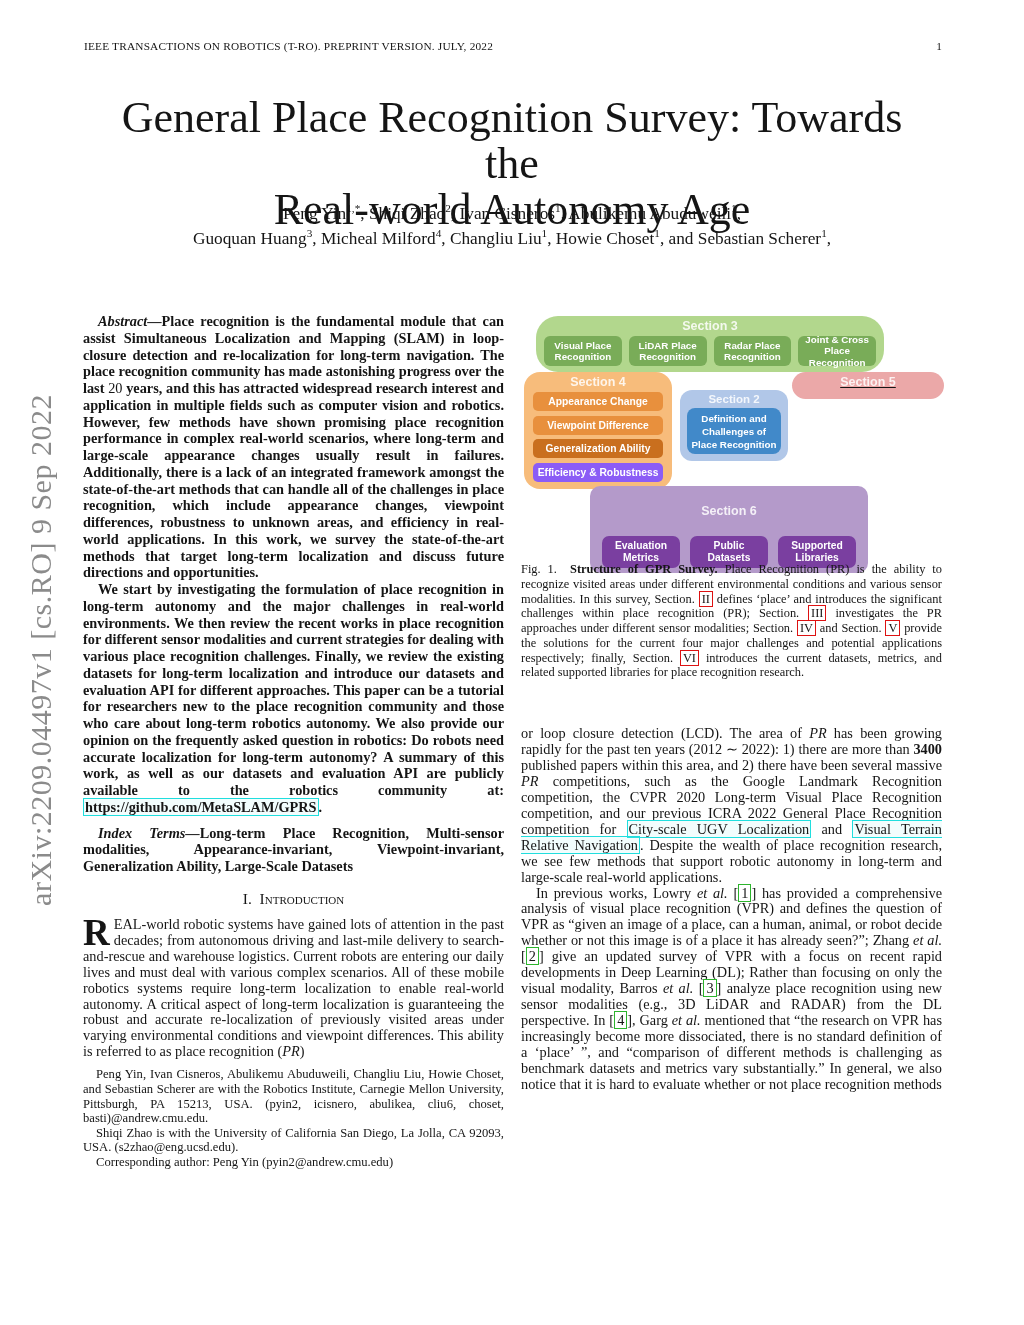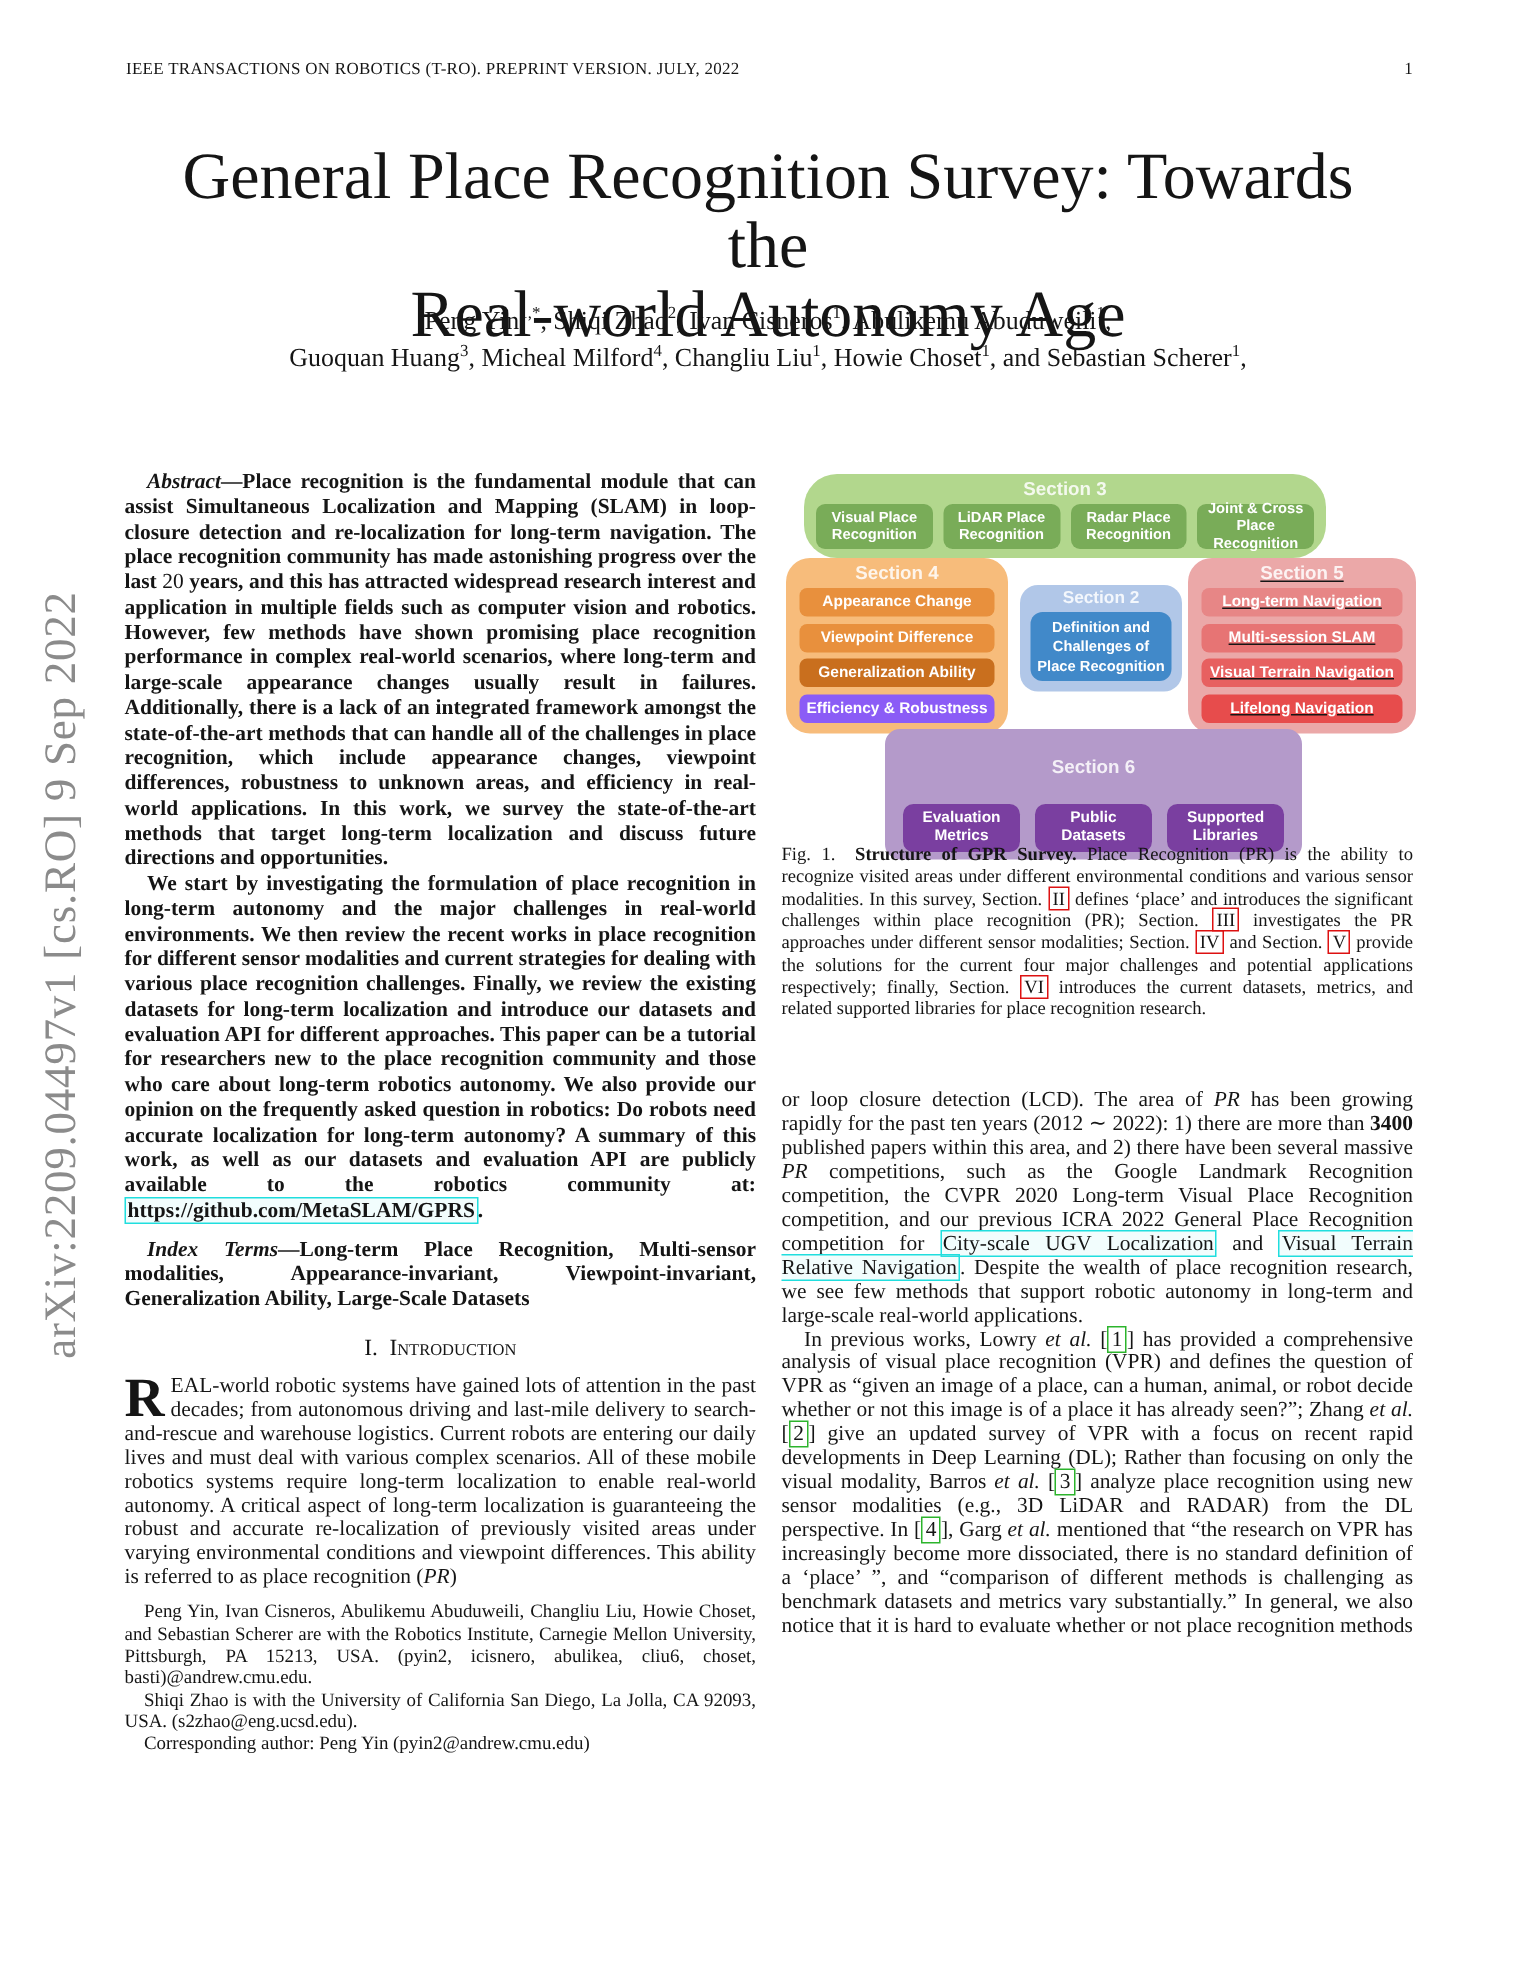--- a/index.html
+++ b/index.html
@@ -133,26 +133,20 @@
     <div class="fg-grp fg-s2" style="background: rgb(177, 199, 232);">
       <div class="fg-head">Section 2</div>
       <div class="fg-col">
           <div class="fg-item" style="background: rgb(65, 137, 201);">Definition and
 Challenges of
 Place Recognition</div>
         </div>
     </div>
     <div class="fg-grp fg-s5" style="background: rgb(235, 168, 168);">
       <div class="fg-head">Section 5</div>
-      <div class="fg-col">
-          <div class="fg-item" style="background: rgb(231, 134, 134);">Long-term Navigation</div>
-          <div class="fg-item" style="background: rgb(231, 116, 116);">Multi-session SLAM</div>
-          <div class="fg-item" style="background: rgb(231, 96, 96);">Visual Terrain Navigation</div>
-          <div class="fg-item" style="background: rgb(231, 76, 76);">Lifelong Navigation</div>
-        </div>
     </div>
     <div class="fg-grp fg-s6" style="background: rgb(180, 154, 202);">
       <div class="fg-head">Section 6</div>
       <div class="fg-row">
           <div class="fg-item" style="background: rgb(122, 63, 160);">Evaluation
 Metrics</div>
           <div class="fg-item" style="background: rgb(122, 63, 160);">Public
 Datasets</div>
           <div class="fg-item" style="background: rgb(122, 63, 160);">Supported
 Libraries</div>

